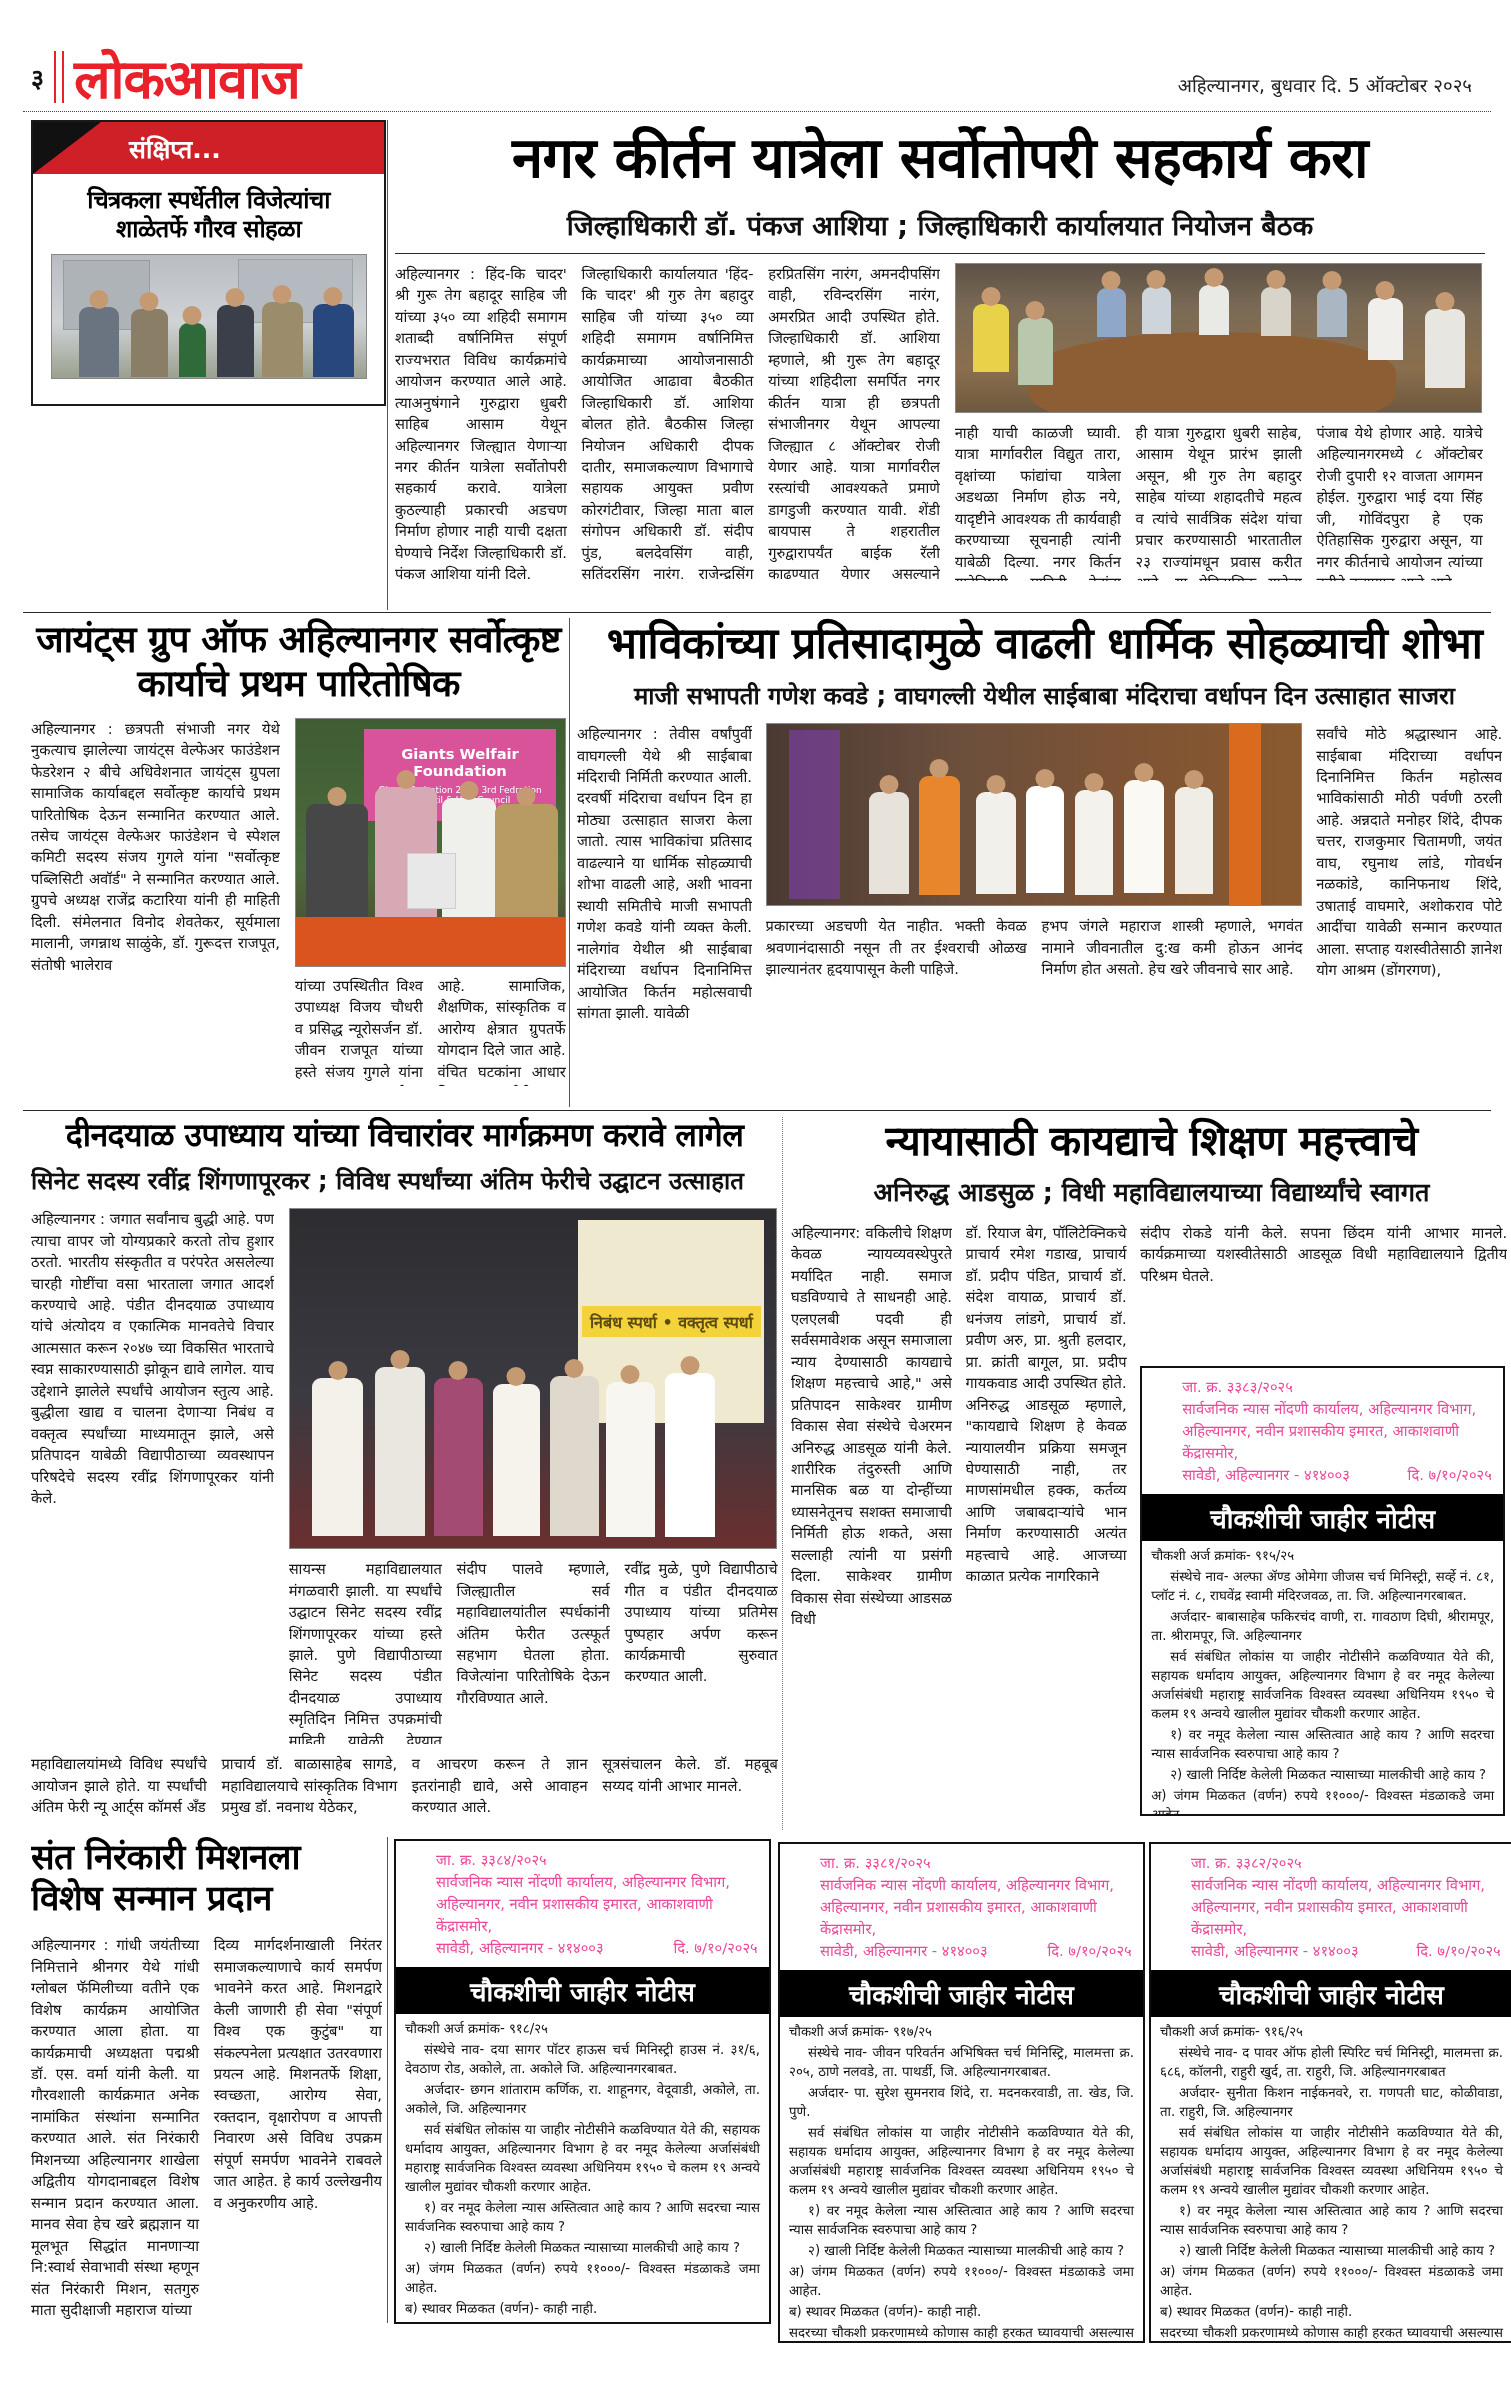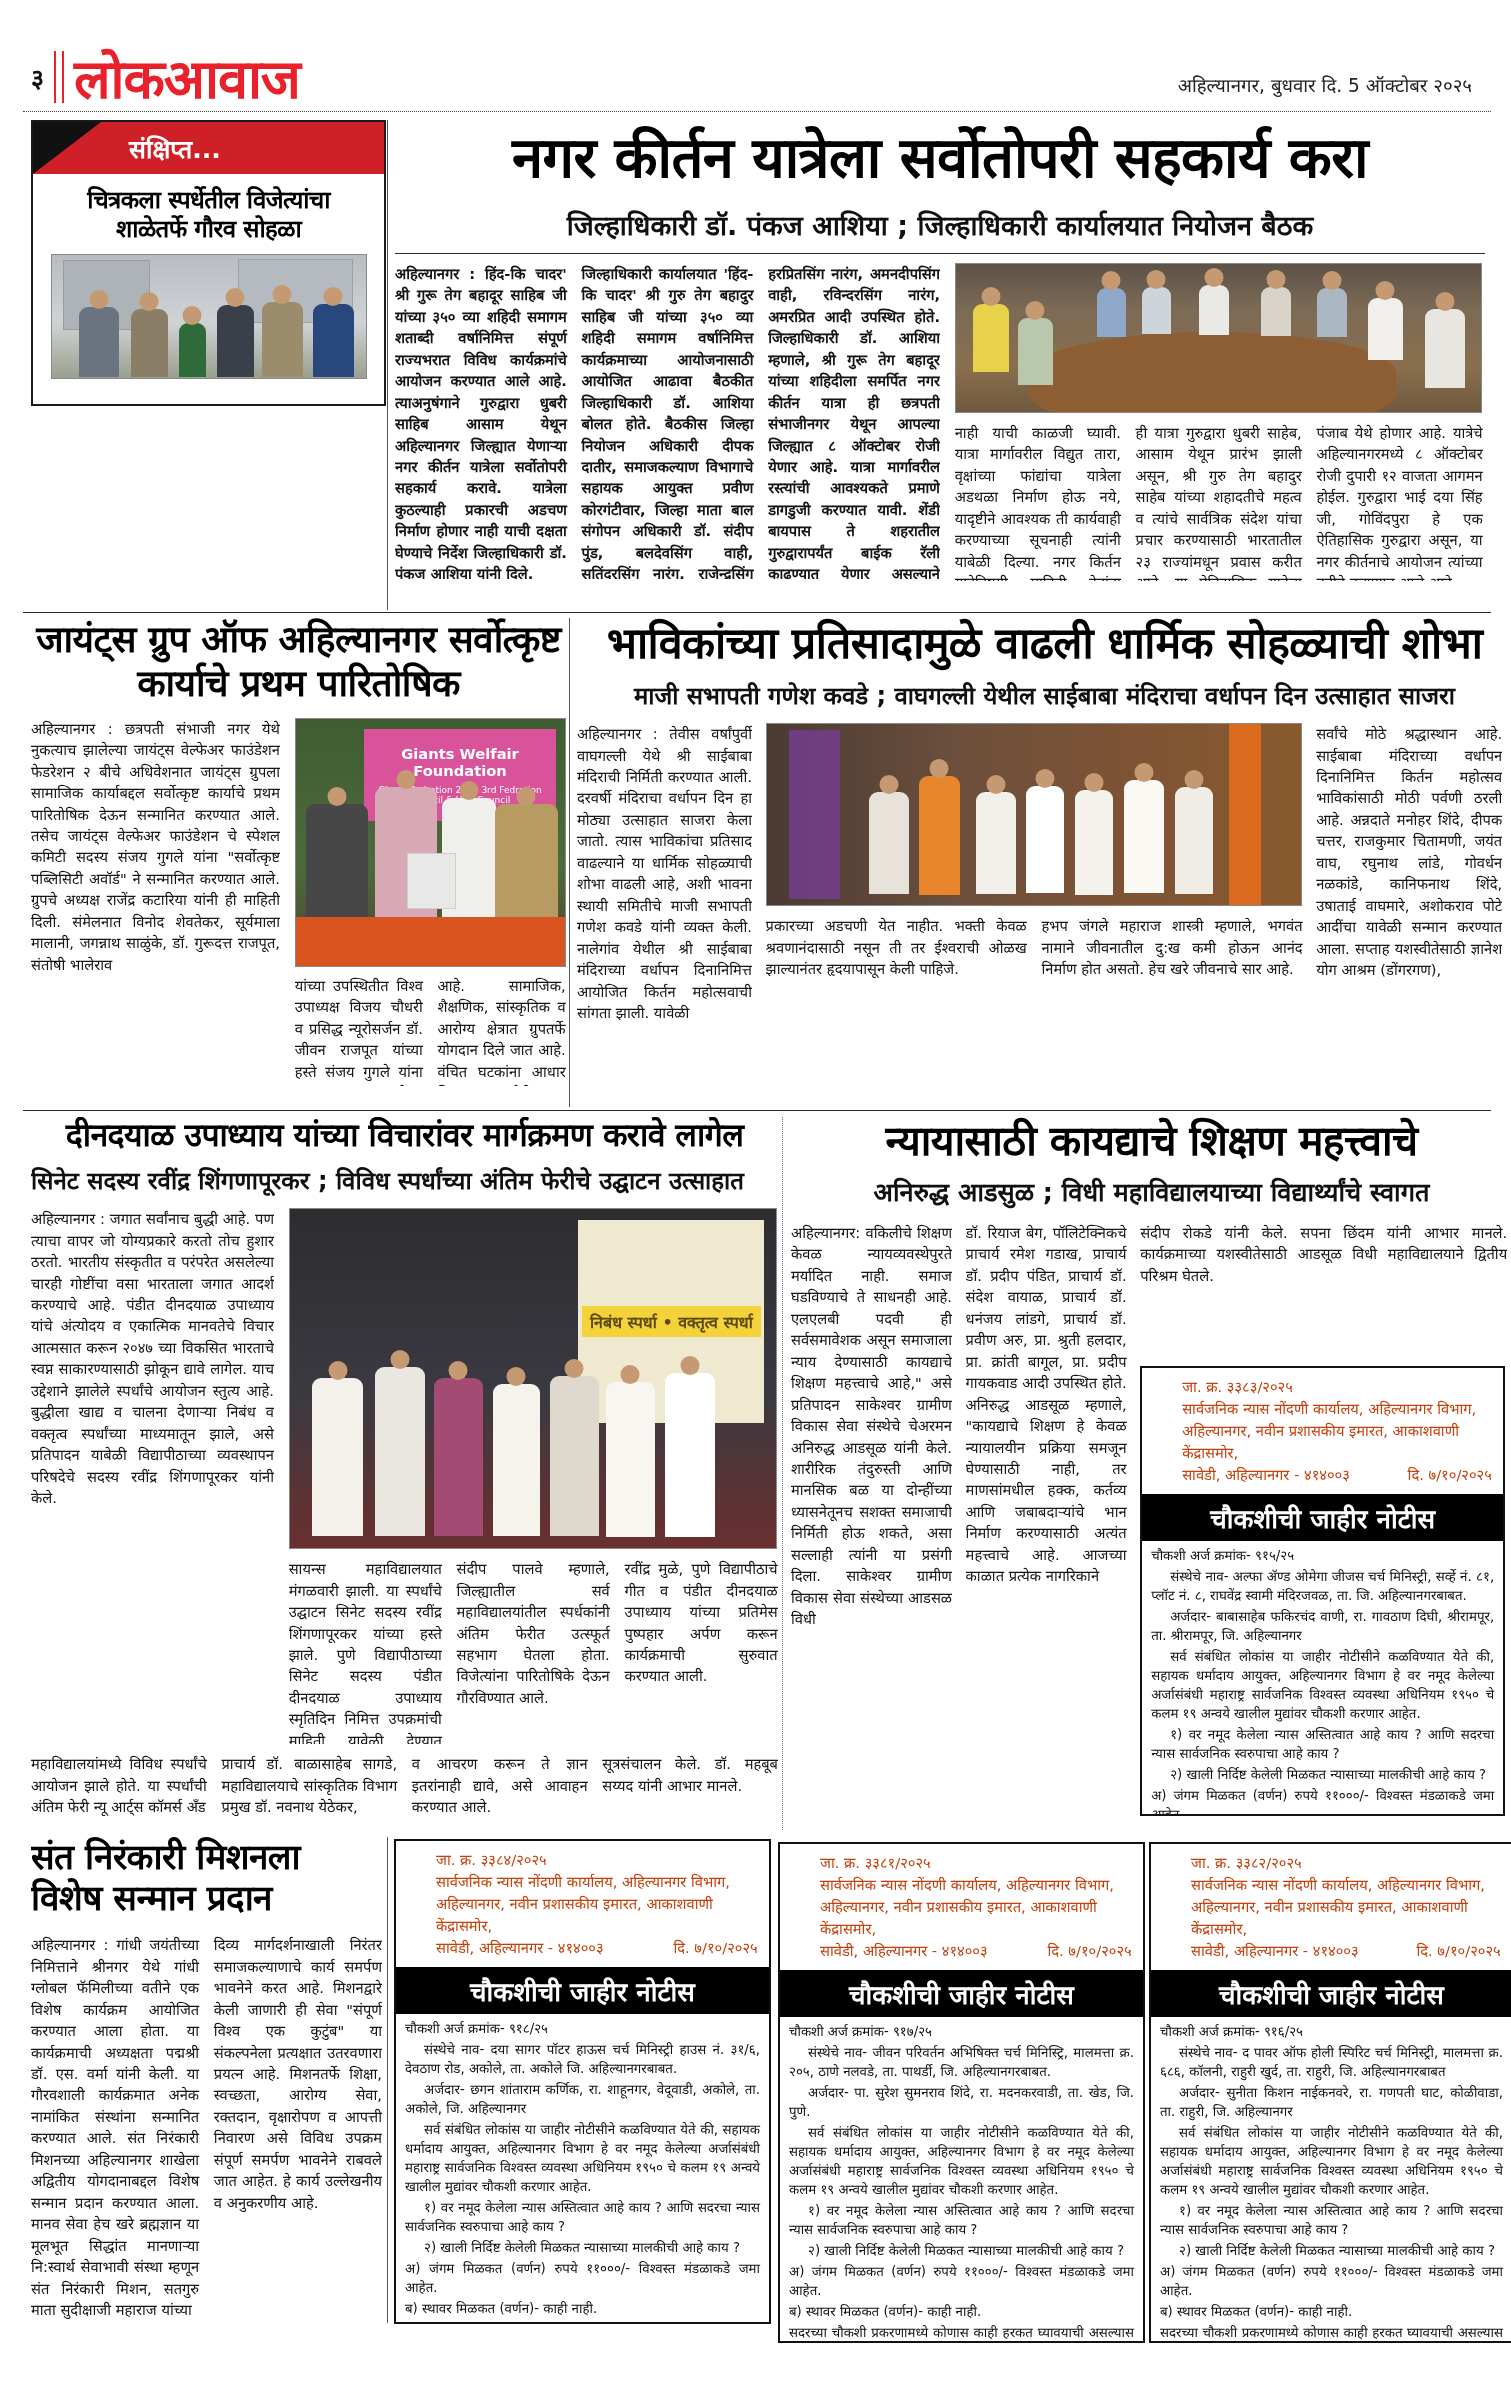--- a/index.html
+++ b/index.html
@@ -34,21 +34,21 @@
   .person{position:absolute;border-radius:9px 9px 0 0;}
   .person::before{content:"";position:absolute;top:-17px;left:50%;transform:translateX(-50%);
       width:19px;height:19px;border-radius:50%;background:#c59a73;}
   .table-oval{position:absolute;background:#8a5a33;border-radius:50%/40%;}
   .banner-pink{position:absolute;background:#d9539b;color:#fff;font-weight:800;
       display:flex;flex-direction:column;align-items:center;justify-content:center;text-align:center;}
   .banner-strip{position:absolute;background:#f4efdc;color:#5c4a10;display:flex;align-items:center;justify-content:center;
       font-weight:700;}
   
   .notice{border:2.8px solid #111;background:#fff;}
-  .notice-head{font-size:14.7px;line-height:1.5;padding:8px 11.3px 3.4px 40px;color:#c2410c;}
+  .notice-head{font-size:14.7px;line-height:1.5;padding:8px 11.3px 3.4px 40px;color:#ec4899;}
   .notice-head .row3{display:flex;justify-content:space-between;}
   .notice-bar{background:#000;color:#fff;text-align:center;font-size:26px;font-weight:800;
       padding:5.6px 0;margin:4.5px 0 5.6px 0;}
   .notice-body{font-size:13.3px;line-height:1.42;padding:0 9px;text-align:justify;}
   .notice-body p{margin:0 0 2.3px 0;text-indent:19px;}
   .notice-body p.noind{text-indent:0;}
 </style>
 </head>
 <body>
 
@@ -79,21 +79,21 @@
       <div class="person" style="left:261px;top:49px;width:41px;height:73px;background:#28477d;"></div>
     </div>
   </div>
   <div class="abs vrule" style="left:387px;top:120px;height:490px;"></div>
 
   <div class="abs clip" style="left:395px;top:125px;width:1090px;height:485px;">
     <div class="hl" style="font-size:56px;white-space:nowrap;">नगर कीर्तन यात्रेला सर्वोतोपरी सहकार्य करा</div>
     <div class="sub" style="font-size:27px;margin-top:14.7px;">जिल्हाधिकारी डॉ. पंकज आशिया ; जिल्हाधिकारी कार्यालयात नियोजन बैठक</div>
     <div class="hrule" style="margin:10.2px 0 9px 0;"></div>
     <div style="display:flex;gap:14.7px;">
-      <div class="cols clip" style="width:545px;height:316px;font-weight:bold;">
+      <div class="cols clip" style="width:545px;height:316px;">
         <div class="col body-text">अहिल्यानगर : हिंद-कि चादर' श्री गुरू तेग बहादूर साहिब जी यांच्या ३५० व्या शहिदी समागम शताब्दी वर्षानिमित्त संपूर्ण राज्यभरात विविध कार्यक्रमांचे आयोजन करण्यात आले आहे. त्याअनुषंगाने गुरुद्वारा धुबरी साहिब आसाम येथून अहिल्यानगर जिल्ह्यात येणाऱ्या नगर कीर्तन यात्रेला सर्वोतोपरी सहकार्य करावे. यात्रेला कुठल्याही प्रकारची अडचण निर्माण होणार नाही याची दक्षता घेण्याचे निर्देश जिल्हाधिकारी डॉ. पंकज आशिया यांनी दिले.</div>
         <div class="col body-text">जिल्हाधिकारी कार्यालयात 'हिंद-कि चादर' श्री गुरु तेग बहादुर साहिब जी यांच्या ३५० व्या शहिदी समागम वर्षानिमित्त कार्यक्रमाच्या आयोजनासाठी आयोजित आढावा बैठकीत जिल्हाधिकारी डॉ. आशिया बोलत होते. बैठकीस जिल्हा नियोजन अधिकारी दीपक दातीर, समाजकल्याण विभागाचे सहायक आयुक्त प्रवीण कोरगंटीवार, जिल्हा माता बाल संगोपन अधिकारी डॉ. संदीप पुंड, बलदेवसिंग वाही, सतिंदरसिंग नारंग, राजेन्द्रसिंग चावला, अश्विंदरसिंग मल्होत्रा,</div>
         <div class="col body-text">हरप्रितसिंग नारंग, अमनदीपसिंग वाही, रविन्दरसिंग नारंग, अमरप्रित आदी उपस्थित होते. जिल्हाधिकारी डॉ. आशिया म्हणाले, श्री गुरू तेग बहादूर यांच्या शहिदीला समर्पित नगर कीर्तन यात्रा ही छत्रपती संभाजीनगर येथून आपल्या जिल्ह्यात ८ ऑक्टोबर रोजी येणार आहे. यात्रा मार्गावरील रस्त्यांची आवश्यकते प्रमाणे डागडुजी करण्यात यावी. शेंडी बायपास ते शहरातील गुरुद्वारापर्यंत बाईक रॅली काढण्यात येणार असल्याने वाहतुकीला कुठलाही अडथळा निर्माण होणार</div>
       </div>
       <div style="width:528px;">
         <div class="photo" style="width:525px;height:148px;background:linear-gradient(#5d5247 0%,#7b6a55 30%,#8a6f4e 70%,#6e583f 100%);">
           <div class="table-oval" style="left:73px;top:68px;width:367px;height:102px;background:#8d5e34;"></div>
           <div class="person" style="left:17px;top:40px;width:36px;height:68px;background:#e8d24a;"></div>
           <div class="person" style="left:62px;top:54px;width:35px;height:67px;background:#b9c7ad;"></div>
           <div class="person" style="left:141px;top:24px;width:29px;height:49px;background:#8fa7c8;"></div>

